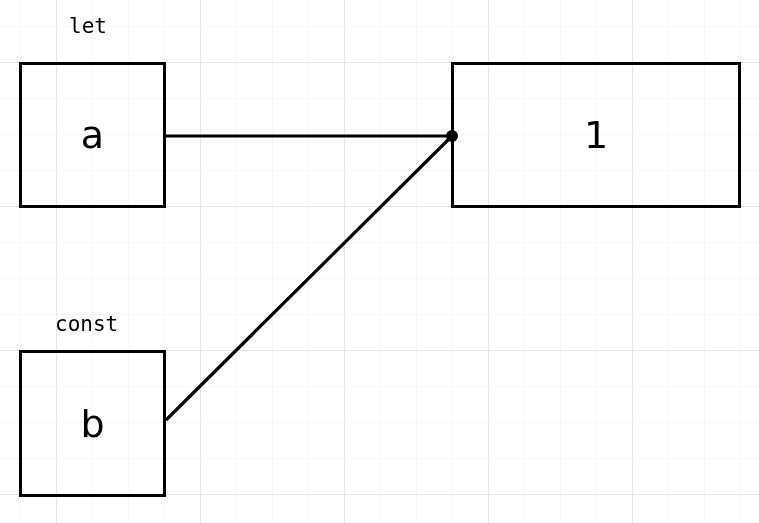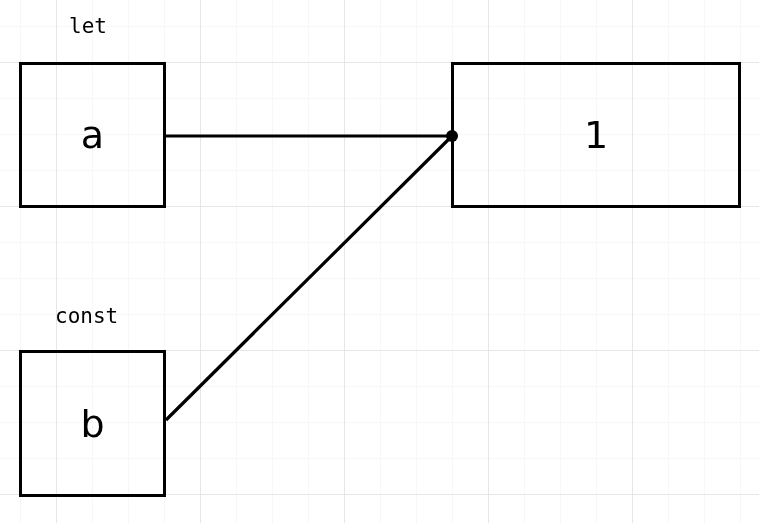--- a/index.html
+++ b/index.html
@@ -60,21 +60,21 @@
     font-family: "DejaVu Sans Mono", monospace;
     font-size: 21px;
     line-height: 1;
     color: #000000;
     white-space: nowrap;
   }
   #node-a  { left: 19px;  top: 62px;  width: 147px; height: 146px; }
   #node-b  { left: 19px;  top: 350px; width: 147px; height: 147px; }
   #node-v1 { left: 451px; top: 62px;  width: 290px; height: 146px; }
   #kw-let   { left: 69px; top: 16px;  }
-  #kw-const { left: 55px; top: 306px; }
+  #kw-const { left: 55px; top: 314px; }
 </style>
 </head>
 <body>
 
 <div id="canvas">
 
   <svg class="edges" viewBox="0 0 759 523" width="759" height="523" xmlns="http://www.w3.org/2000/svg">
     <line x1="166" y1="136" x2="452" y2="136" stroke="#000000" stroke-width="3.2" stroke-linecap="butt"></line>
     <line x1="166" y1="420" x2="452" y2="136" stroke="#000000" stroke-width="3.2" stroke-linecap="butt"></line>
     <circle cx="452" cy="136" r="6" fill="#000000"></circle>

